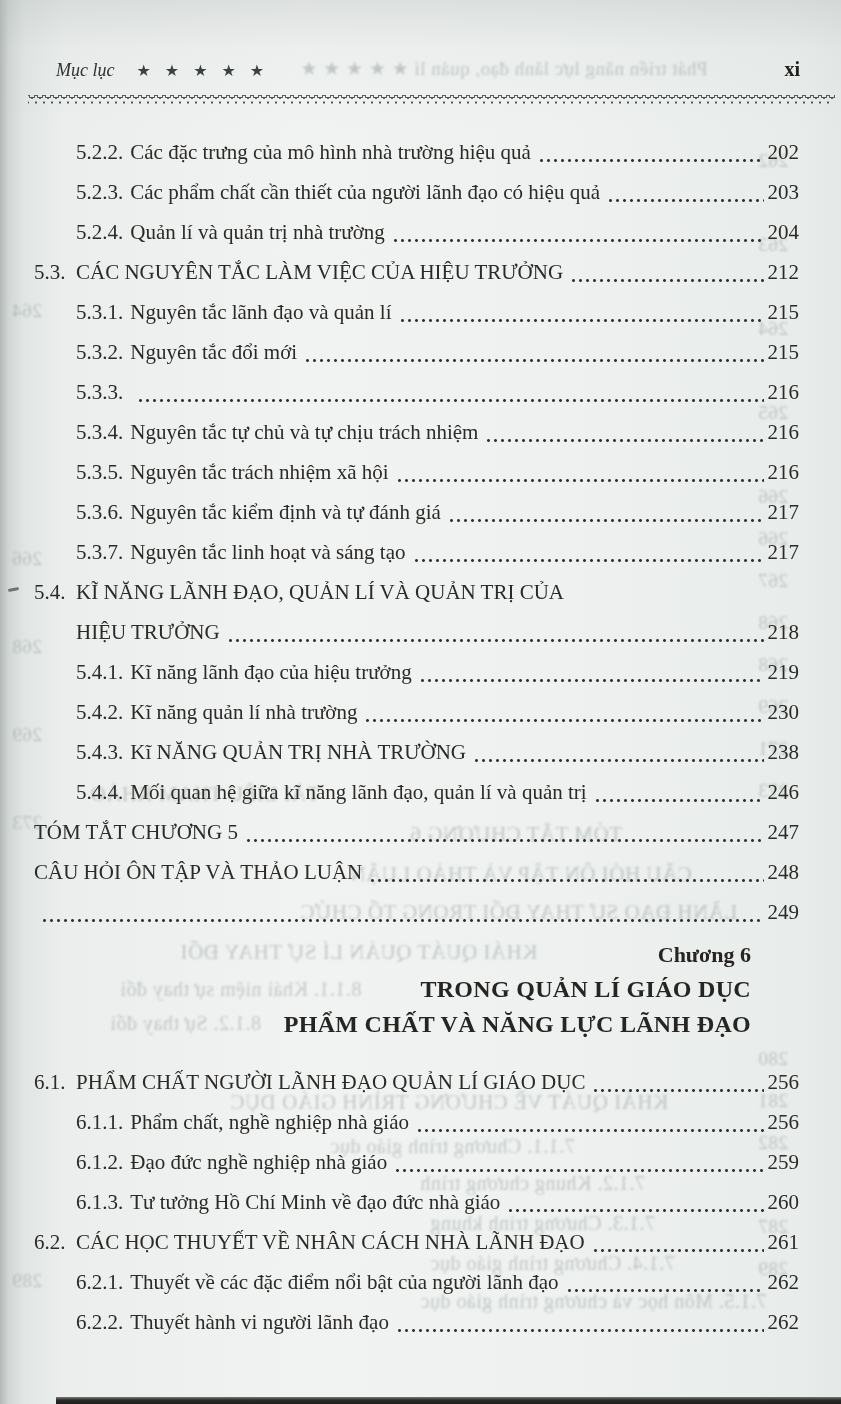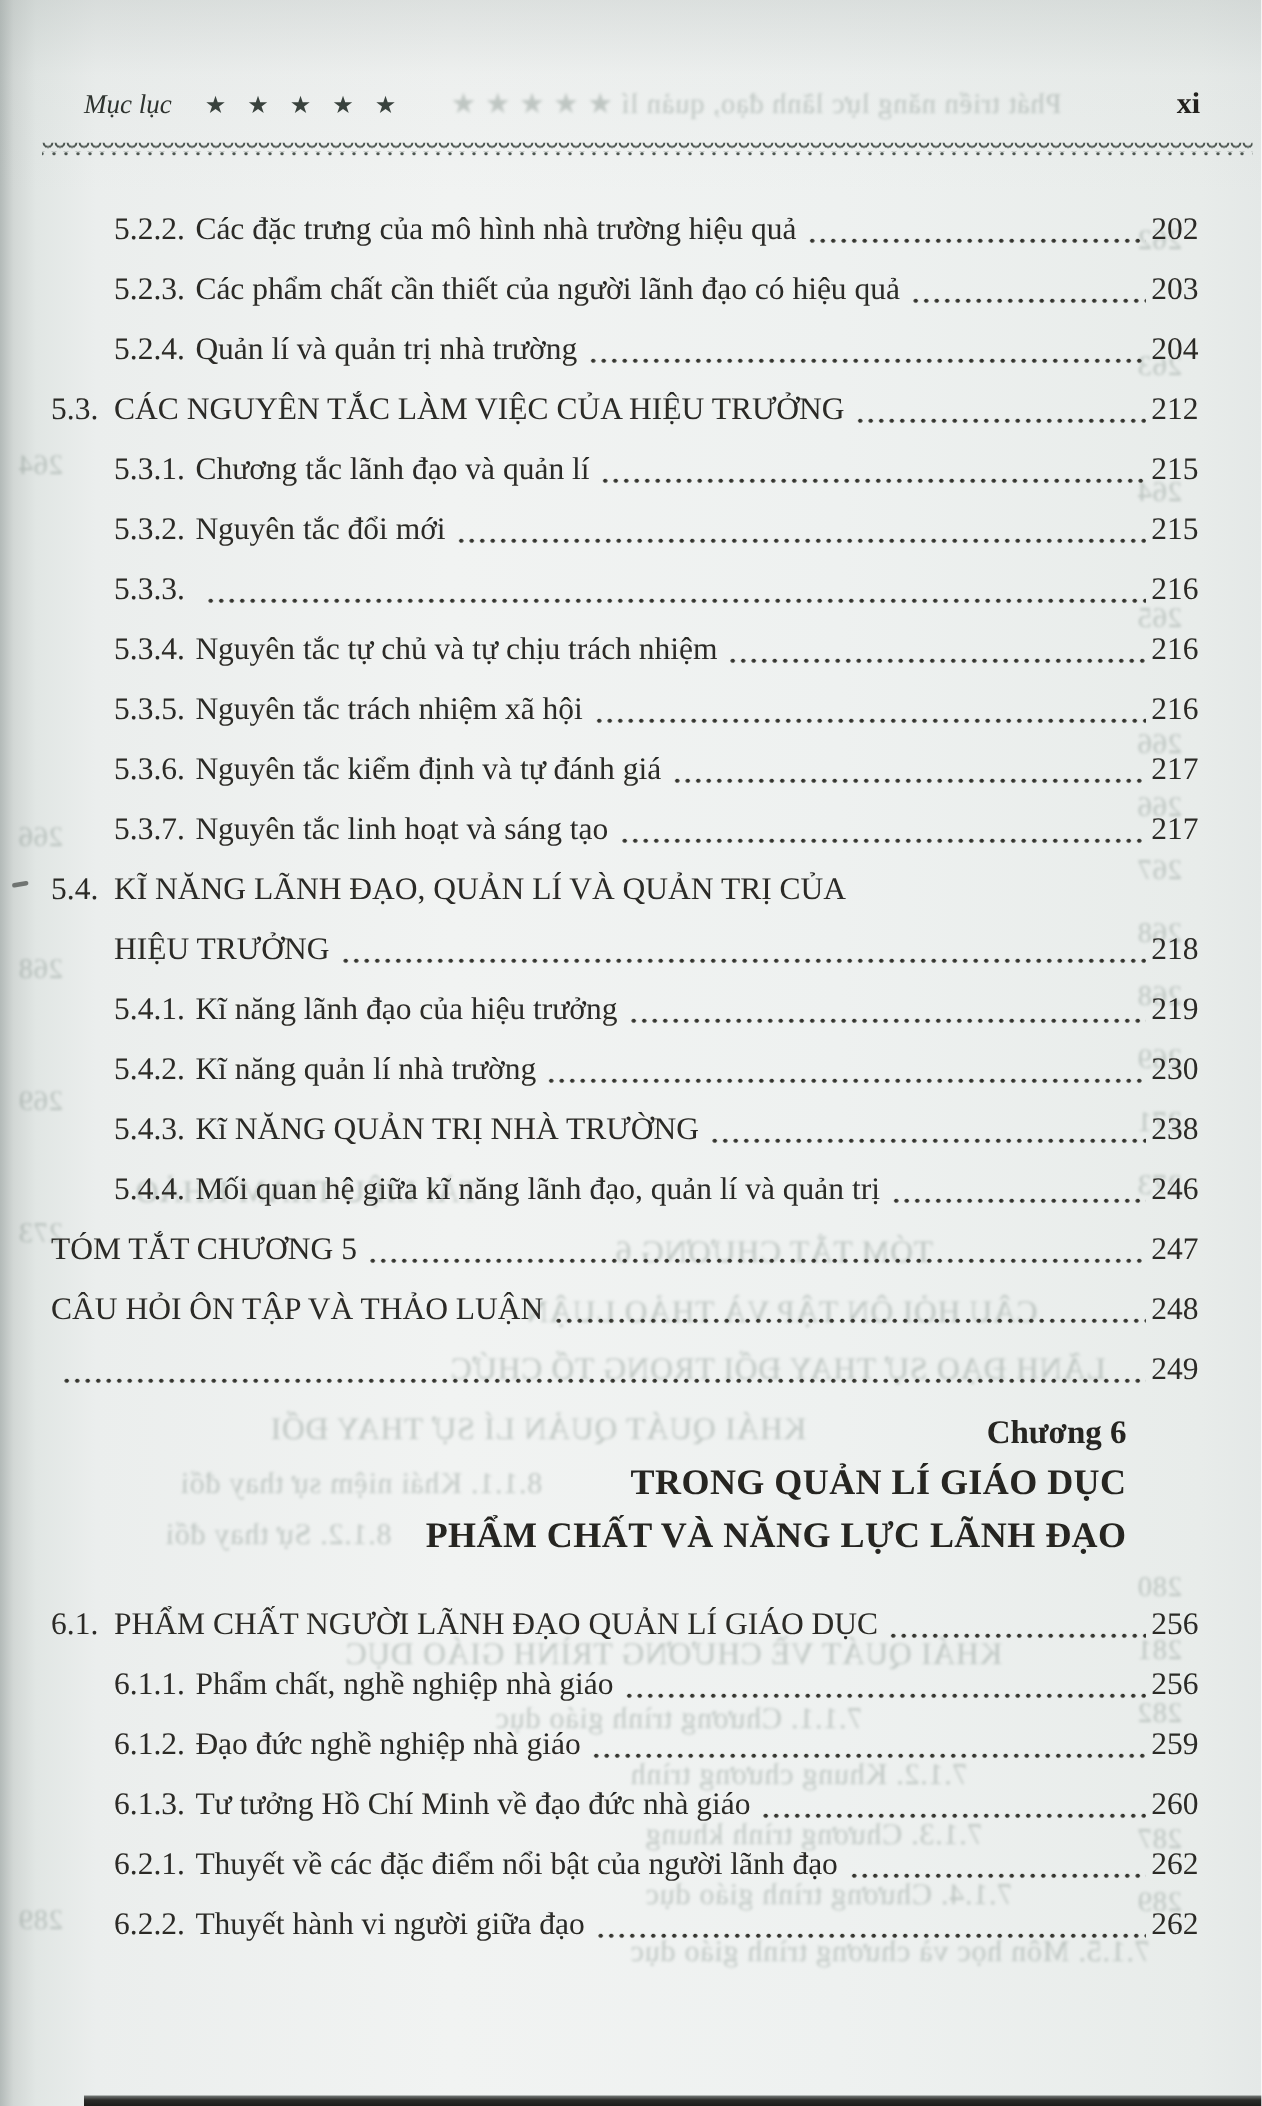--- a/index.html
+++ b/index.html
@@ -147,21 +147,21 @@
     <span class="pg">204</span>
   </div>
         <div class="row lvl1">
     <span class="num">5.3.</span>
     <span class="txt">CÁC NGUYÊN TẮC LÀM VIỆC CỦA HIỆU TRƯỞNG</span>
     <span class="leader"></span>
     <span class="pg">212</span>
   </div>
         <div class="row lvl2">
     <span class="num">5.3.1.</span>
-    <span class="txt">Chương tắc lãnh đạo và quản lí</span>
+    <span class="txt">Nguyên tắc lãnh đạo và quản lí</span>
     <span class="leader"></span>
     <span class="pg">215</span>
   </div>
         <div class="row lvl2">
     <span class="num">5.3.2.</span>
     <span class="txt">Nguyên tắc đổi mới</span>
     <span class="leader"></span>
     <span class="pg">215</span>
   </div>
         <div class="row lvl2">
@@ -269,29 +269,35 @@
     <span class="txt">Đạo đức nghề nghiệp nhà giáo</span>
     <span class="leader"></span>
     <span class="pg">259</span>
   </div>
         <div class="row lvl2">
     <span class="num">6.1.3.</span>
     <span class="txt">Tư tưởng Hồ Chí Minh về đạo đức nhà giáo</span>
     <span class="leader"></span>
     <span class="pg">260</span>
   </div>
+        <div class="row lvl1">
+    <span class="num">6.2.</span>
+    <span class="txt">CÁC HỌC THUYẾT VỀ NHÂN CÁCH NHÀ LÃNH ĐẠO</span>
+    <span class="leader"></span>
+    <span class="pg">261</span>
+  </div>
         <div class="row lvl2">
     <span class="num">6.2.1.</span>
     <span class="txt">Thuyết về các đặc điểm nổi bật của người lãnh đạo</span>
     <span class="leader"></span>
     <span class="pg">262</span>
   </div>
         <div class="row lvl2">
     <span class="num">6.2.2.</span>
-    <span class="txt">Thuyết hành vi người giữa đạo</span>
+    <span class="txt">Thuyết hành vi người lãnh đạo</span>
     <span class="leader"></span>
     <span class="pg">262</span>
   </div>
       </div>
   </main>
 
   <div class="margin-mark"></div>
   <div class="bottom-edge"></div>
 
 </div>

